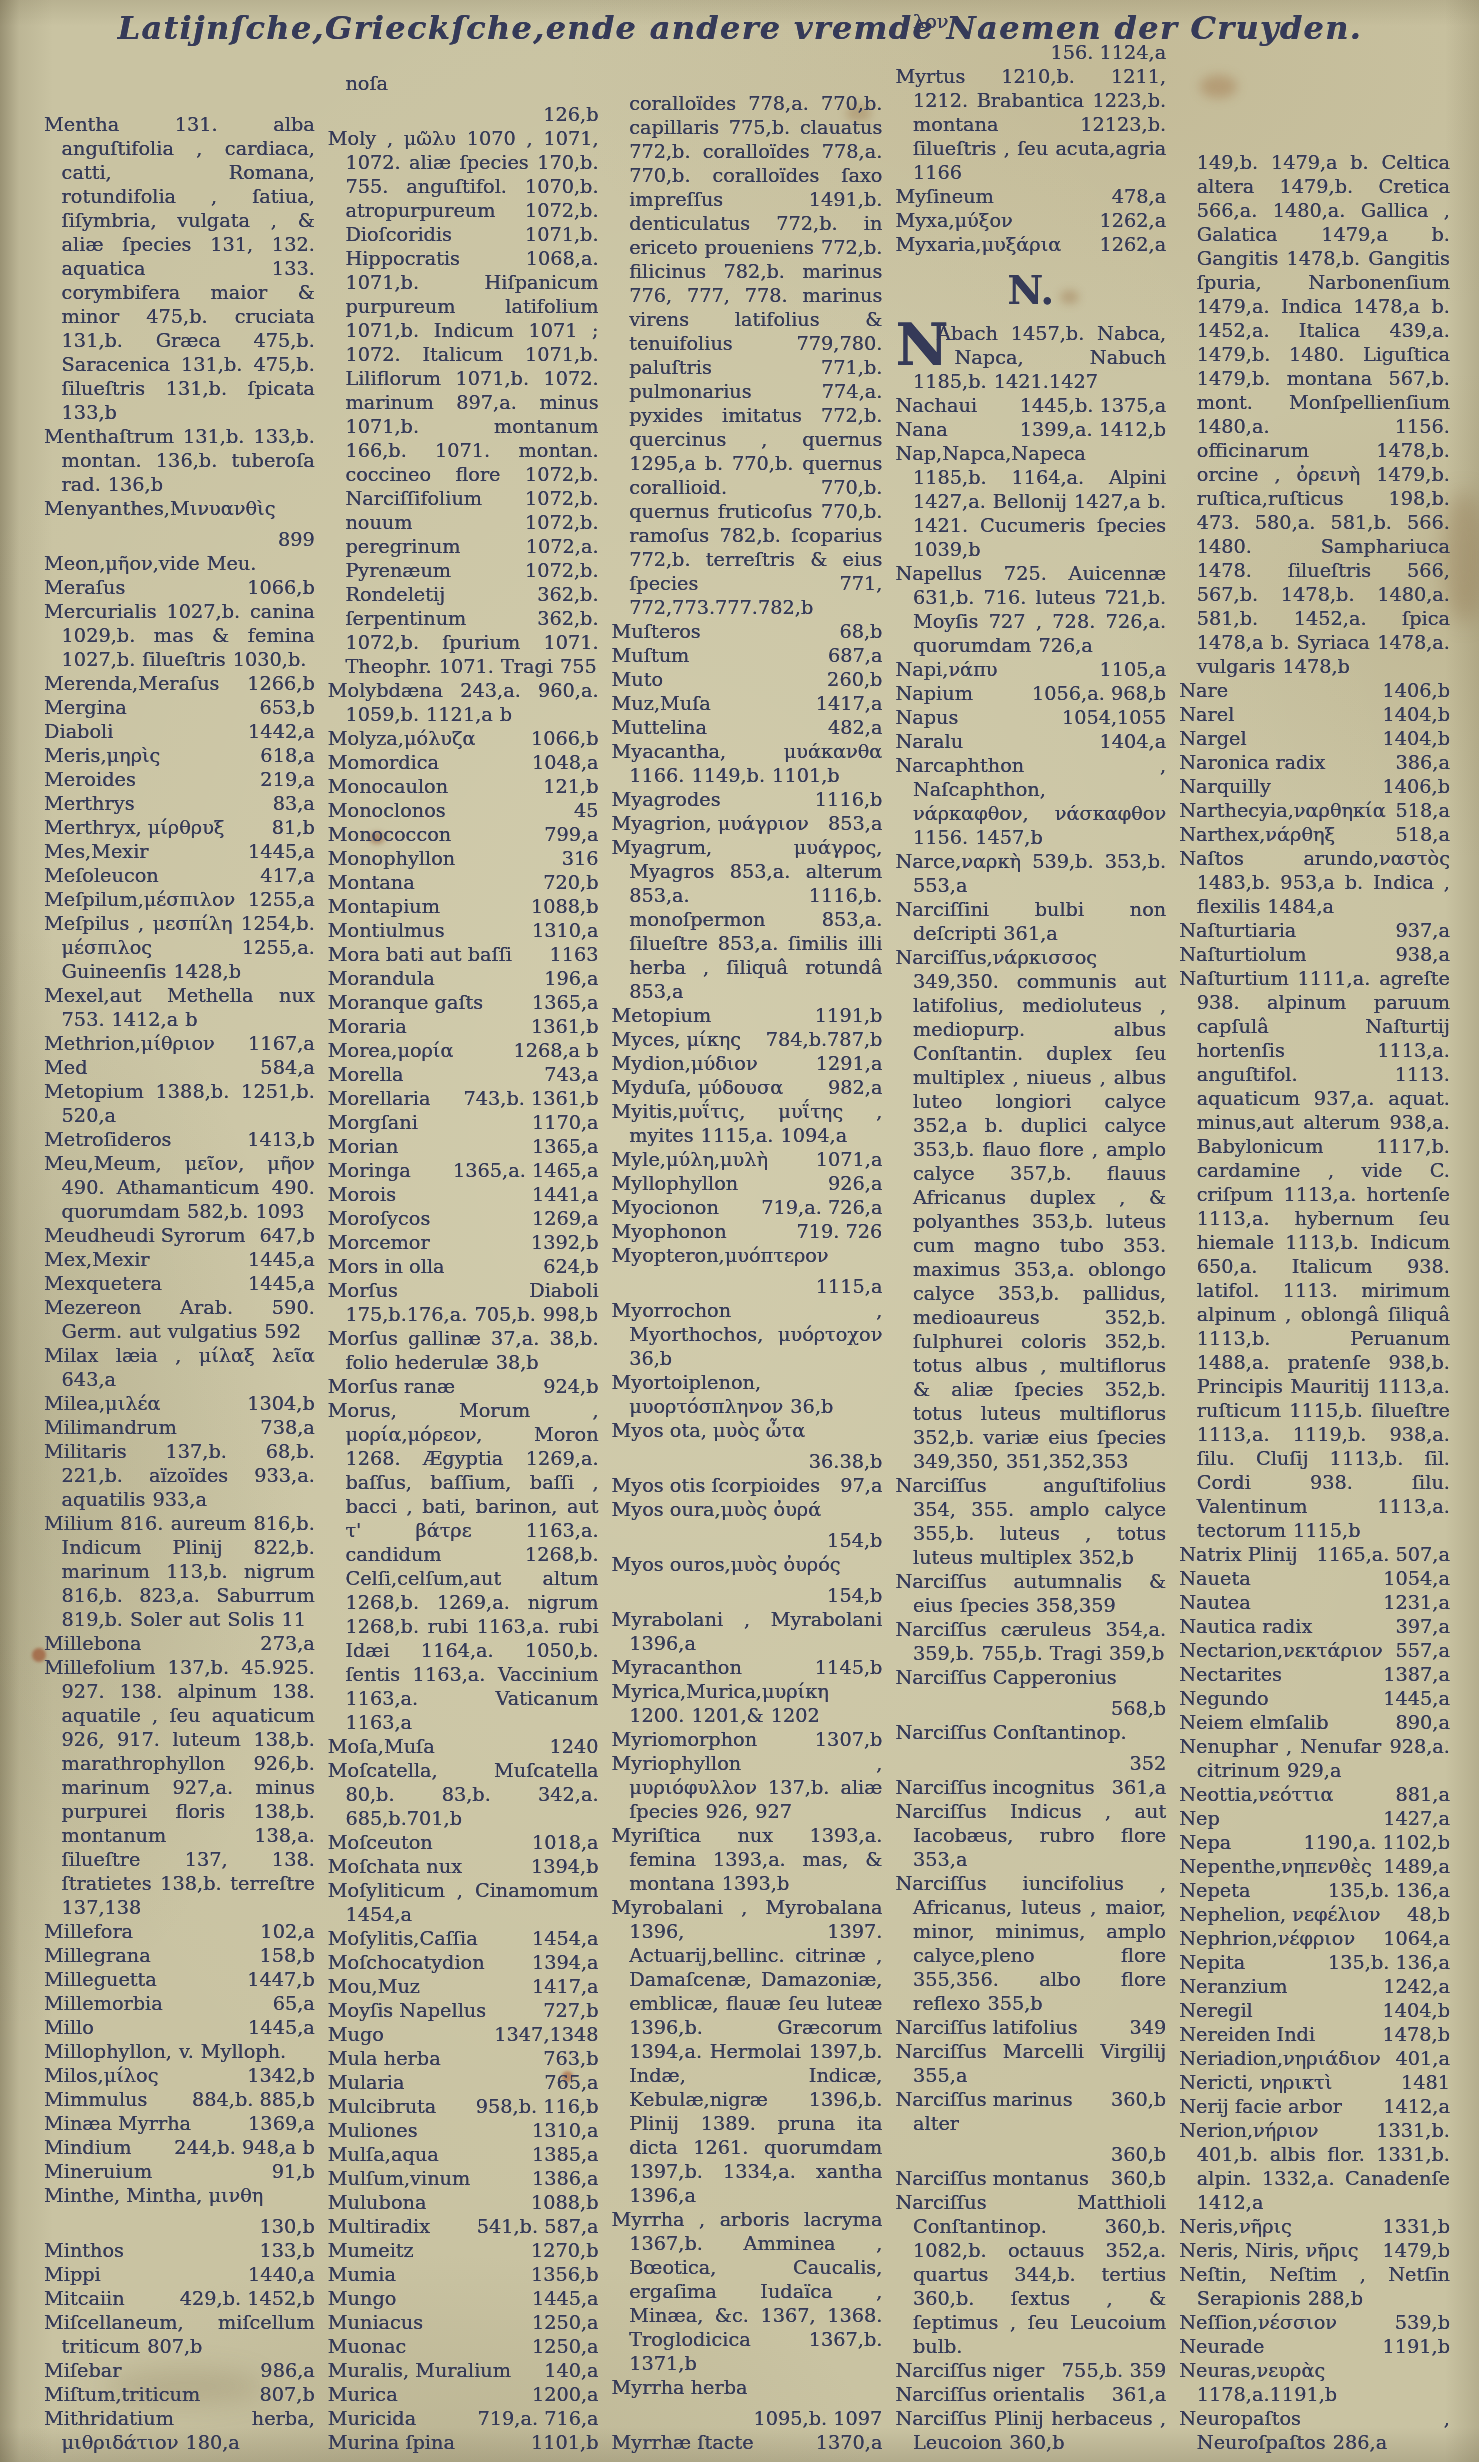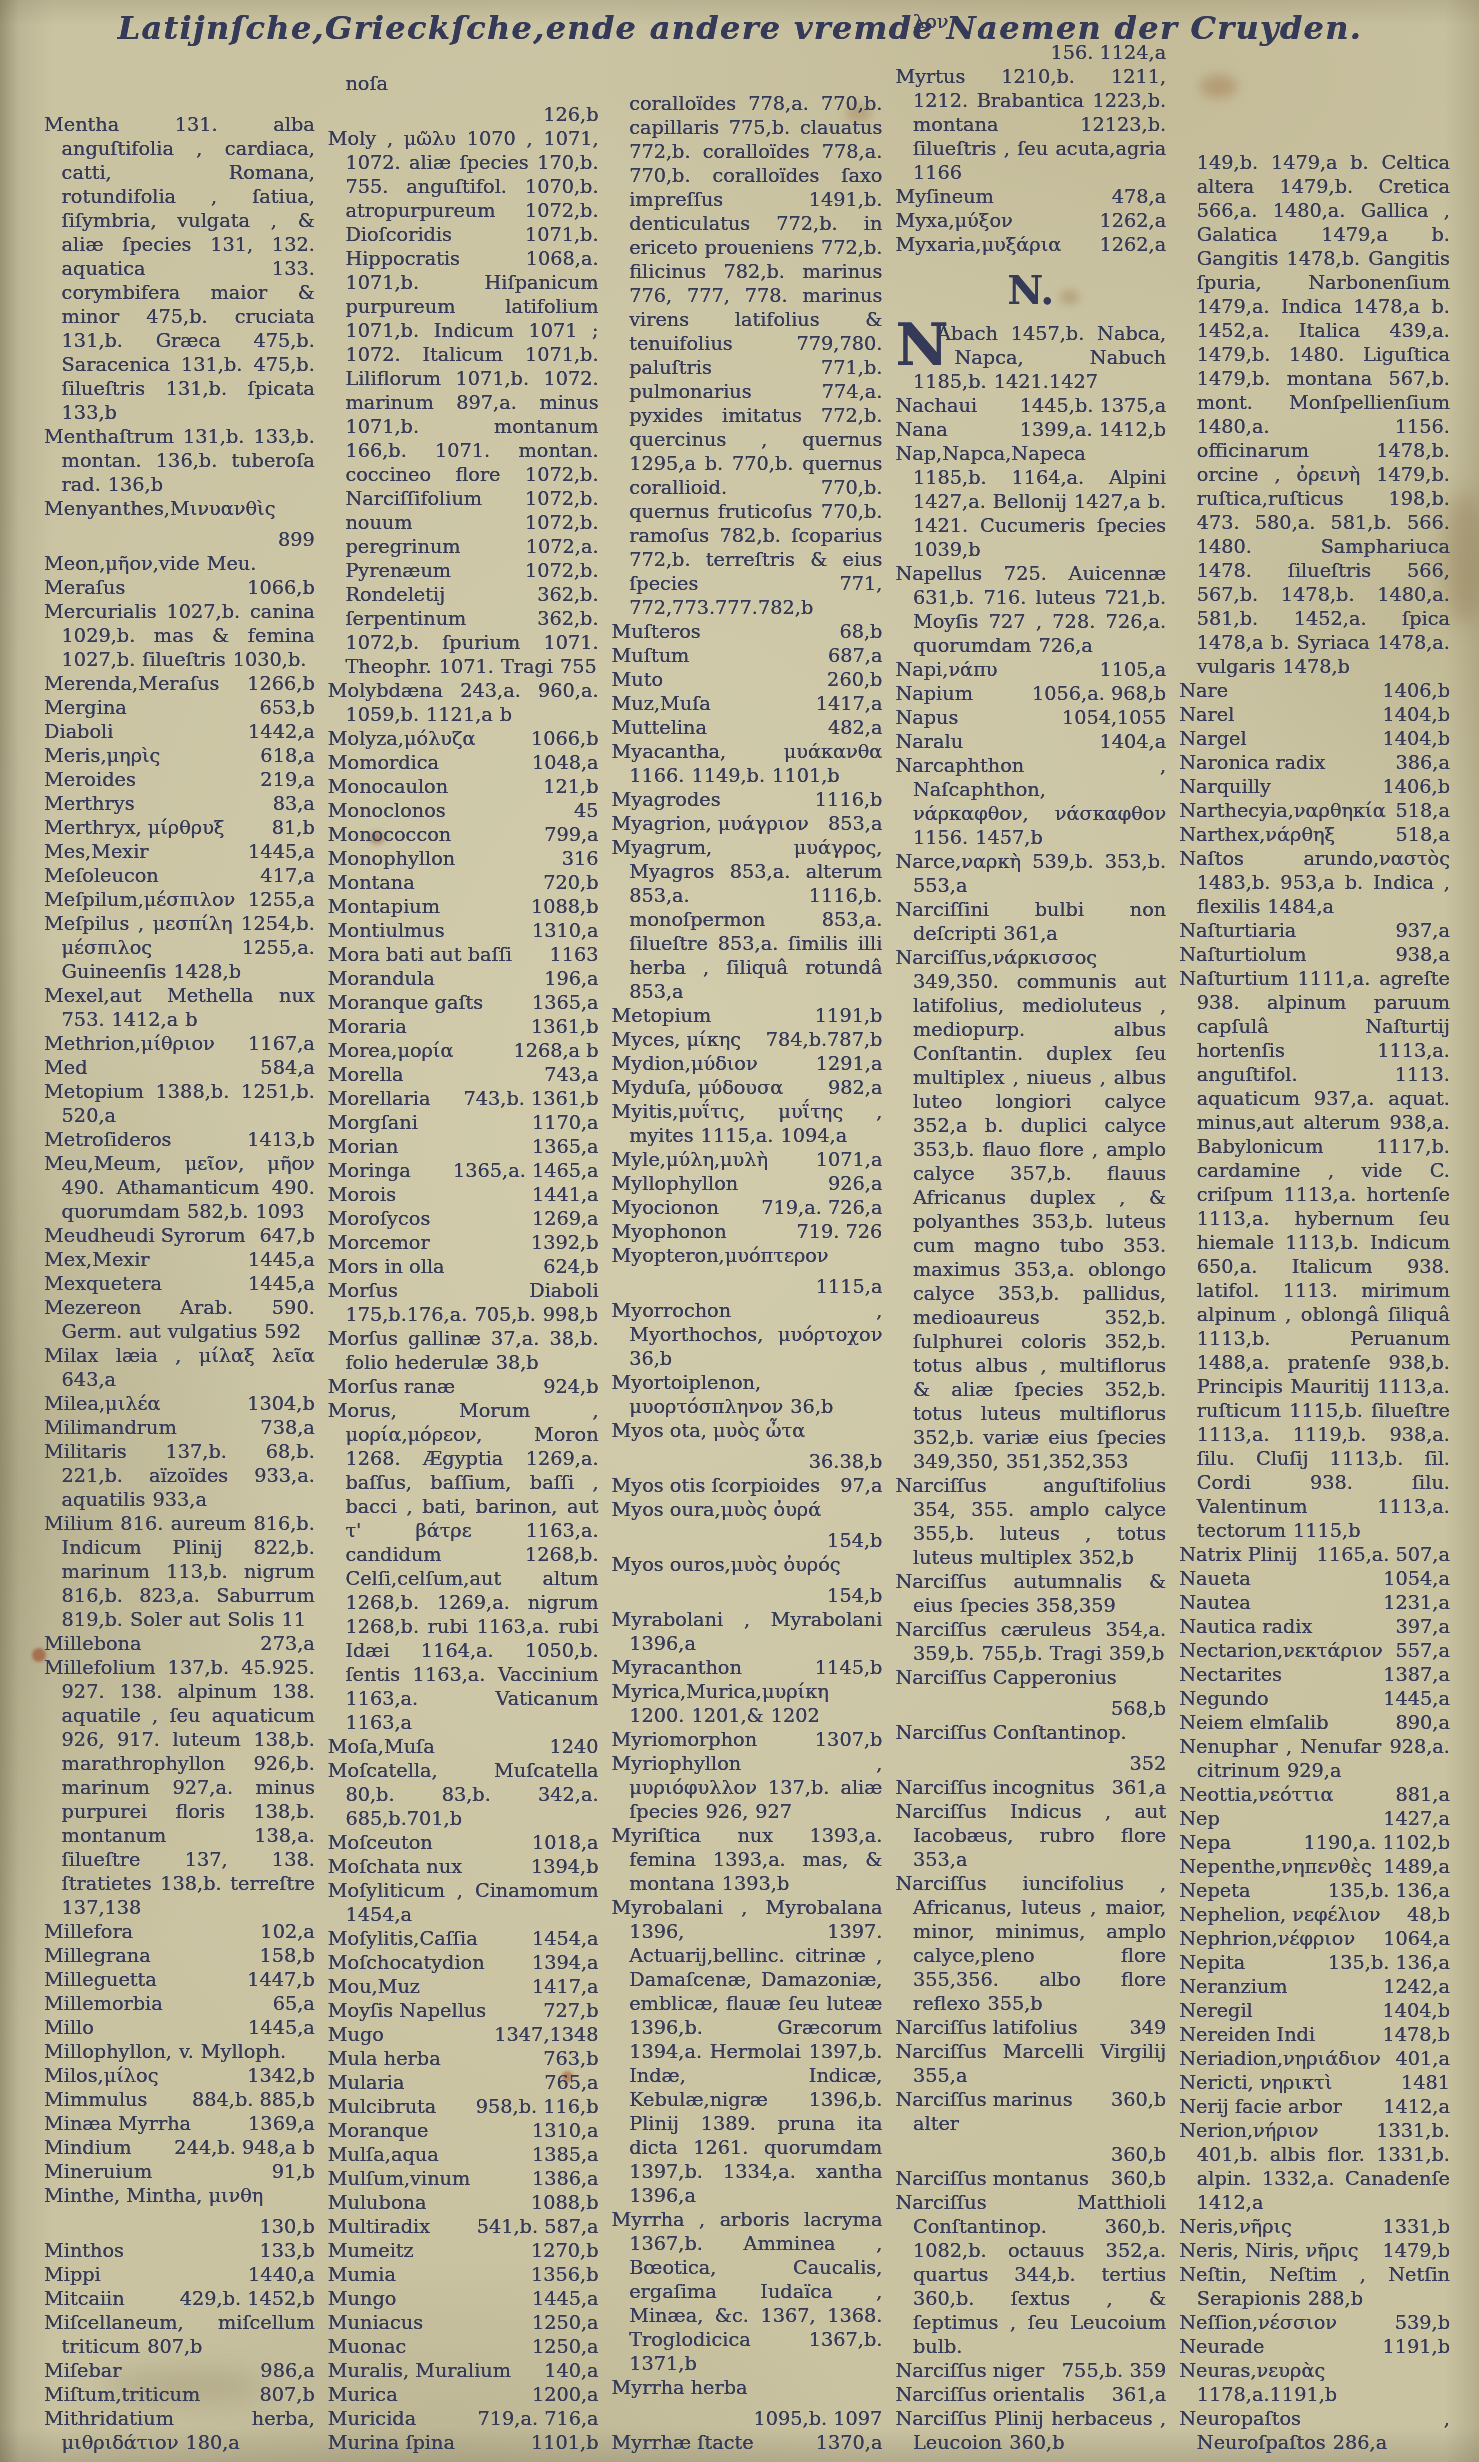--- a/index.html
+++ b/index.html
@@ -380,21 +380,21 @@
         </p>
         <p class="row">
           <span class="t">Mularia</span>
           <span class="r">765,a</span>
         </p>
         <p class="row">
           <span class="t">Mulcibruta</span>
           <span class="r">958,b. 116,b</span>
         </p>
         <p class="row">
-          <span class="t">Moranque</span>
+          <span class="t">Muliones</span>
           <span class="r">1310,a</span>
         </p>
         <p class="row">
           <span class="t">Mulſa,aqua</span>
           <span class="r">1385,a</span>
         </p>
         <p class="row">
           <span class="t">Mulſum,vinum</span>
           <span class="r">1386,a</span>
         </p>

